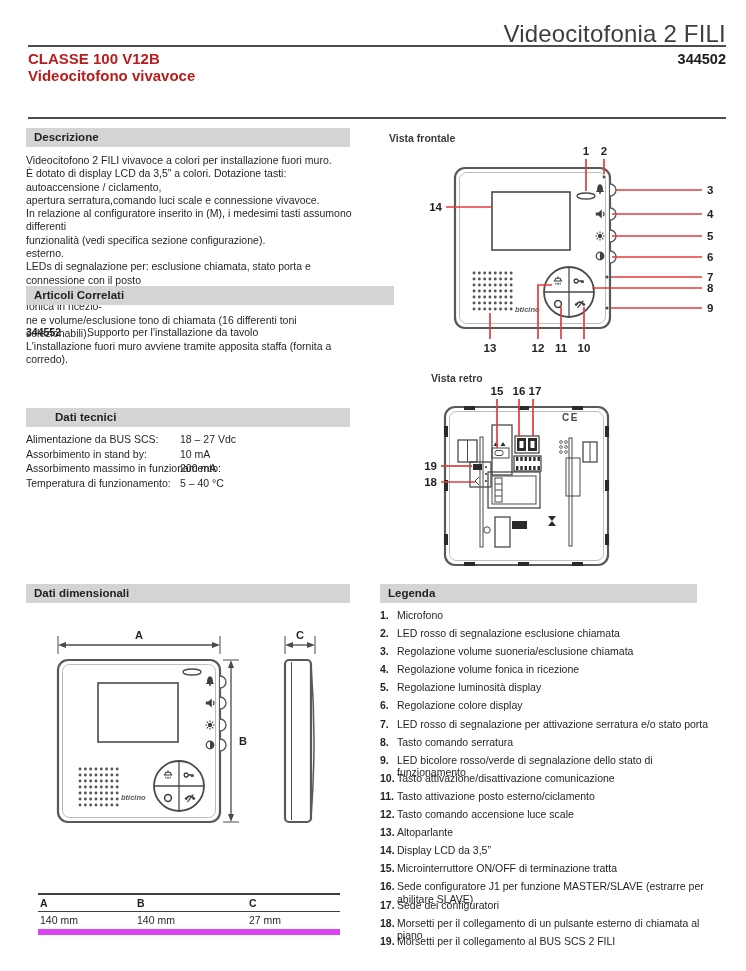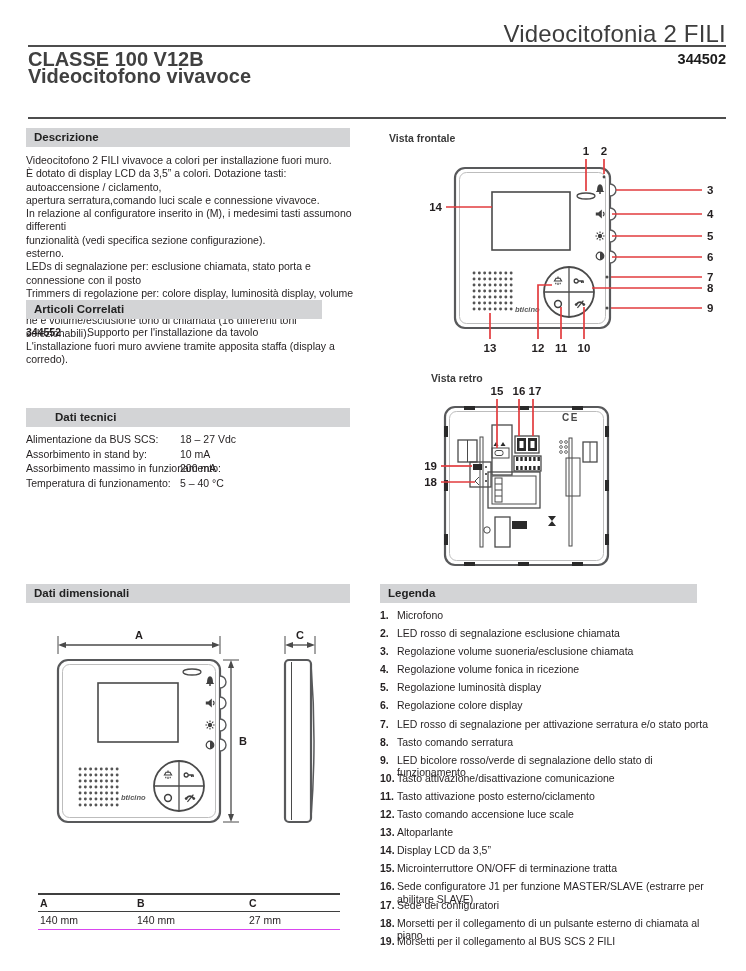--- a/index.html
+++ b/index.html
@@ -3,35 +3,35 @@
 <meta charset="utf-8">
 <style>
   html,body{margin:0;padding:0;background:#fff;}
   .page{position:relative;width:746px;height:971px;background:#fff;overflow:hidden;
         font-family:"Liberation Sans",sans-serif;color:#231f20;}
   .abs{position:absolute;}
   .doc-title{top:20px;right:20px;font-size:24px;font-weight:400;color:#3d3d3d;letter-spacing:.2px;}
   .rule{background:#4d4d4d;height:2px;left:28px;right:20px;}
   .rule1{top:45px;}
   .rule2{top:117px;height:1.5px;}
-  .prod{left:28px;top:51px;font-size:20px;font-weight:bold;line-height:16.5px;color:#404040;}
+  .prod{left:28px;top:51px;font-size:15px;font-weight:bold;line-height:16.5px;color:#b91c1c;}
   .code{right:20px;top:51px;font-size:14.5px;font-weight:bold;color:#1a1a1a;}
   .sec-bar{height:19px;background:#d3d4d6;box-sizing:border-box;padding:3px 0 0 8px;
            font-size:11.5px;font-weight:bold;color:#222;}
   .body-txt{font-size:10.5px;line-height:13.3px;color:#231f20;}
   .view-label{font-size:10.5px;font-weight:bold;color:#3a3a3a;}
   .tech-row{position:relative;height:14.5px;}
   .tech-label{position:absolute;left:0;top:0;}
   .tech-value{position:absolute;left:154px;top:0;}
   .rel-code{font-weight:700;margin-right:23px;}
   table.dims{position:absolute;left:38px;top:893px;width:302px;border-collapse:collapse;
              font-size:10.5px;color:#231f20;}
   table.dims th{font-weight:bold;text-align:left;padding:2px 0 2px 2px;
                 border-top:2px solid #3f3f3f;border-bottom:1.5px solid #3f3f3f;}
-  table.dims td{padding:2px 0 3px 2px;border-bottom:1px solid #d946ef;}
+  table.dims td{padding:2px 0 3px 2px;border-bottom:6px solid #d946ef;}
   ul.legend{position:absolute;left:380px;top:609px;margin:0;padding:0;list-style:none;width:340px;}
   ul.legend li{height:18.1px;display:flex;align-items:flex-start;font-size:10.5px;line-height:12.5px;}
   ul.legend li .n{font-weight:bold;width:17px;flex:none;}
   svg text.num{font-weight:bold;font-size:11.5px;fill:#231f20;font-family:"Liberation Sans",sans-serif;}
   svg text.dim{font-weight:bold;font-size:11px;fill:#231f20;font-family:"Liberation Sans",sans-serif;}
   svg text.logo{font-size:7.5px;font-style:italic;font-weight:bold;fill:#5a5a5a;font-family:"Liberation Sans",sans-serif;}
   svg .red{stroke:#e23b3e;stroke-width:1.7;fill:none;}
   svg .dev{stroke:#58595b;stroke-width:2.2;fill:#fff;}
   svg .dev2{stroke:#bdbdbd;stroke-width:1;fill:none;}
   svg .ln{stroke:#4a4a4a;stroke-width:1.3;fill:none;}
@@ -97,24 +97,24 @@
   <div class="abs body-txt" style="left:26px;top:154px;width:334px;">
     <div>Videocitofono 2 FILI vivavoce a colori per installazione fuori muro.</div>
     <div>È dotato di display LCD da 3,5” a colori. Dotazione tasti: autoaccensione / ciclamento,</div>
     <div>apertura serratura,comando luci scale e connessione vivavoce.</div>
     <div>In relazione al configuratore inserito in (M), i medesimi tasti assumono differenti</div>
     <div>funzionalità (vedi specifica sezione configurazione).</div>
     <div>esterno.</div>
     <div>LEDs di segnalazione per: esclusione chiamata, stato porta e connessione con il posto</div>
     <div>Trimmers di regolazione per: colore display, luminosità display, volume fonica in ricezio-</div>
     <div>ne e volume/esclusione tono di chiamata (16 differenti toni selezionabili).</div>
-    <div>L'installazione fuori muro avviene tramite apposita staffa (display a corredo).</div>
-  </div>
-
-  <div class="abs sec-bar" style="left:26px;top:300px;width:296px;">
+    <div>L'installazione fuori muro avviene tramite apposita staffa (fornita a corredo).</div>
+  </div>
+
+  <div class="abs sec-bar" style="left:26px;top:286px;width:368px;">
     <span>Articoli Correlati</span>
   </div>
   <div class="abs body-txt" style="left:26px;top:326px;">
     <span class="rel-code">344552</span>
     <span>Supporto per l'installazione da tavolo</span>
   </div>
 
   <div class="abs sec-bar" style="left:26px;top:408px;width:324px;padding-left:29px;">
     <span>Dati tecnici</span>
   </div>

